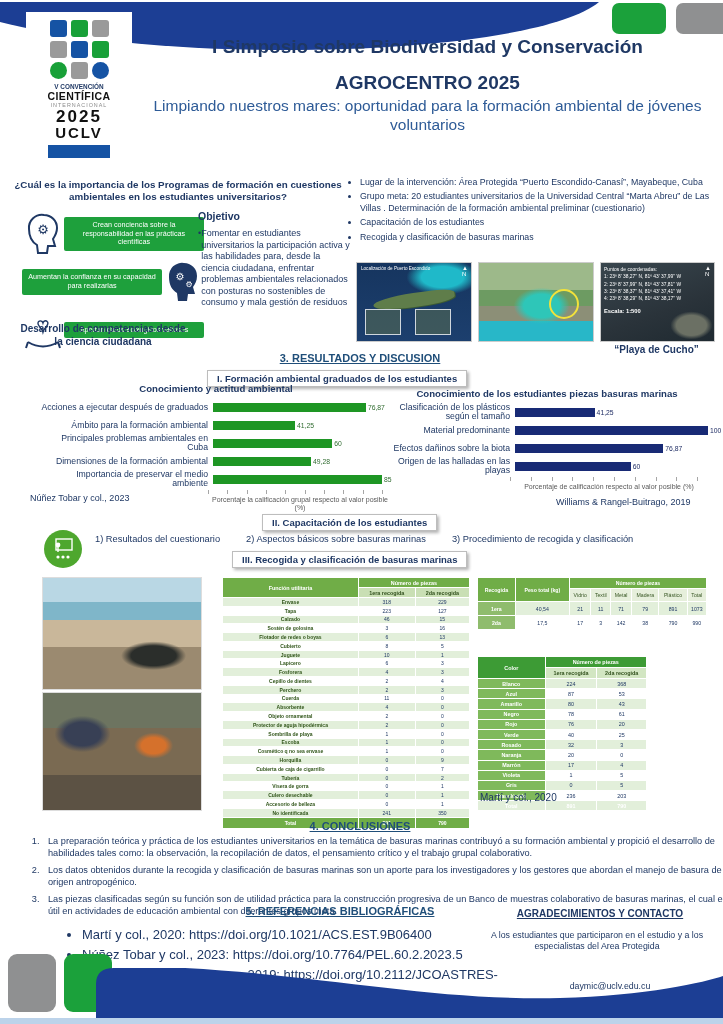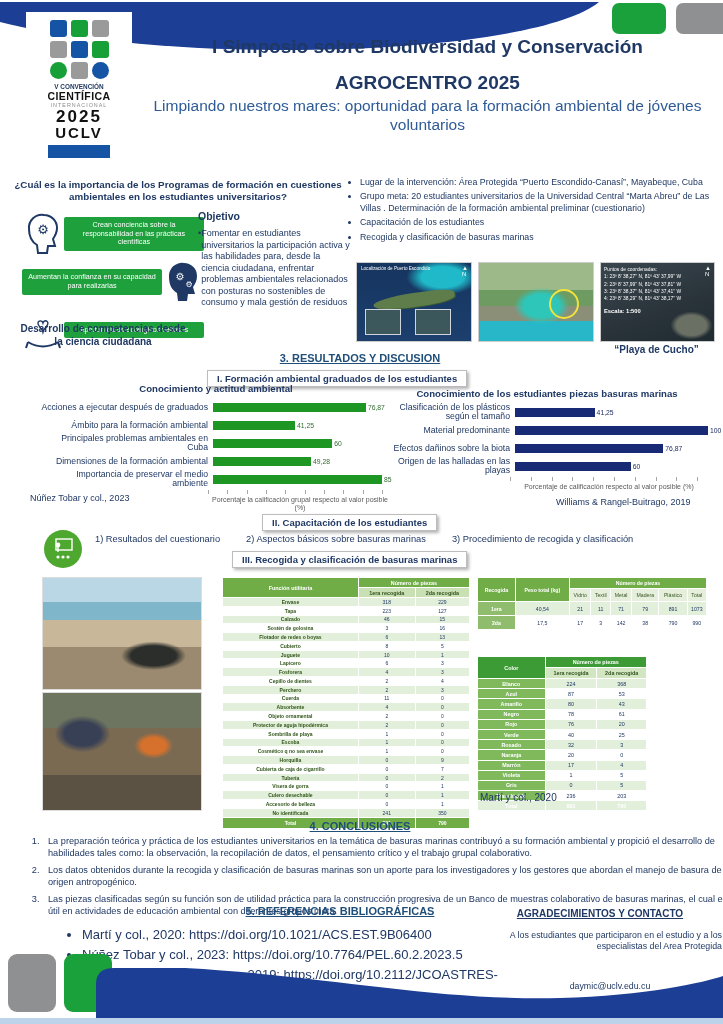--- a/index.html
+++ b/index.html
@@ -113,21 +113,21 @@
      radial-gradient(30px 20px at 70% 45%,#d5712c 0 40%,transparent 65%),
      linear-gradient(180deg,#6d7460 0 30%,#7a6a52 30% 70%,#5c5244 70% 100%);}
   
   .conc-title{left:180px;top:820px;width:360px;}
   ol.conc{left:16px;top:836px;width:694px;margin:0;padding:0 0 0 26px;font-size:9.2px;line-height:1.3;}
   ol.conc li{margin-bottom:5px;padding-left:6px;}
   
   .ref-title{left:40px;top:905px;width:600px;}
   ul.refs{left:70px;top:925px;width:420px;margin:0;padding:0 0 0 12px;font-size:13px;line-height:1.55;}
   .agr-title{left:480px;top:908px;width:240px;text-align:center;font-weight:bold;font-size:10px;text-decoration:underline;}
-  .agr-text{left:472px;top:930px;width:250px;text-align:right;font-size:8.8px;line-height:1.3;}
+  .agr-text{left:472px;top:930px;width:250px;text-align:center;font-size:8.8px;line-height:1.3;}
   .email{left:520px;top:981px;width:180px;text-align:center;font-size:8.8px;z-index:6;}
   .botwave{left:0;top:948px;width:723px;height:76px;z-index:4;}
   .foot-sq{top:954px;height:58px;width:48px;border-radius:9px;z-index:4;}
   .botstrip{left:0;top:1018px;width:723px;height:6px;background:#bcd3ea;z-index:5;}
 </style>
 </head>
 <body>
 
 <div class="poster">
 

